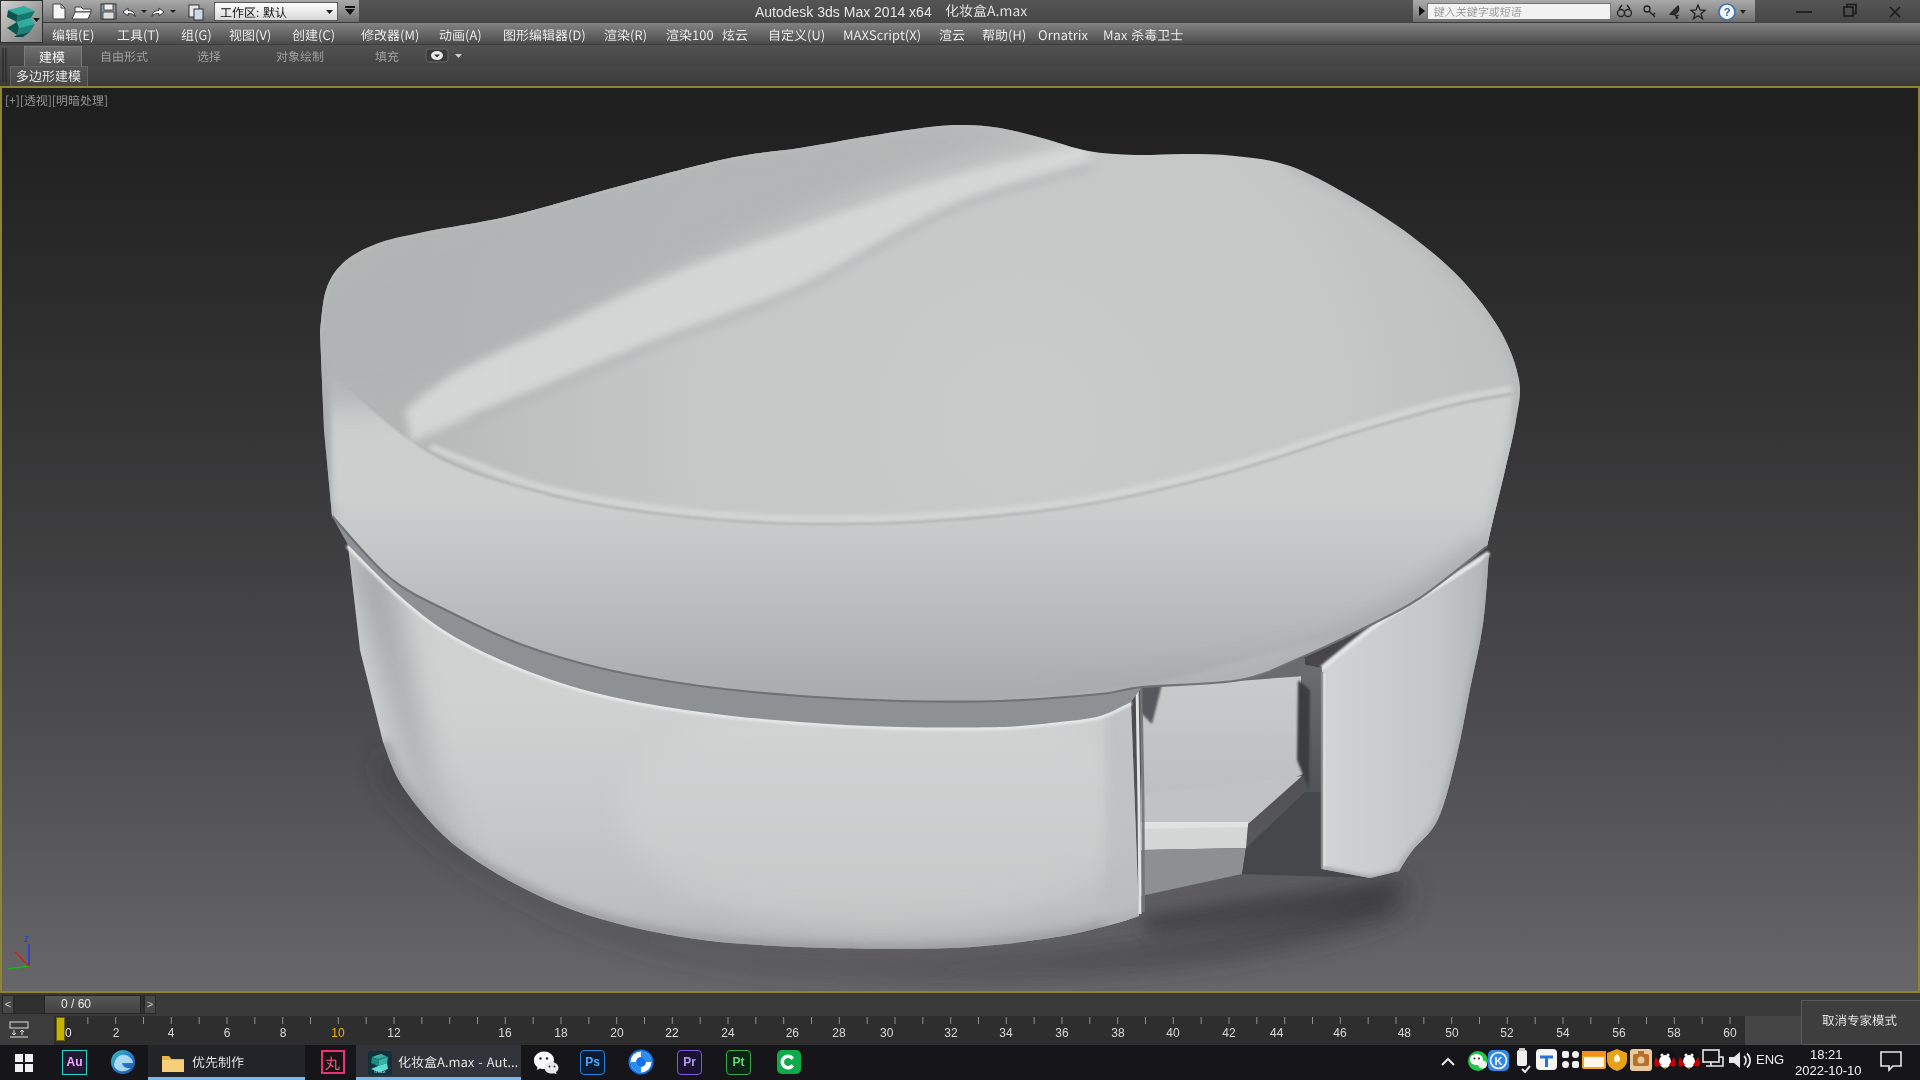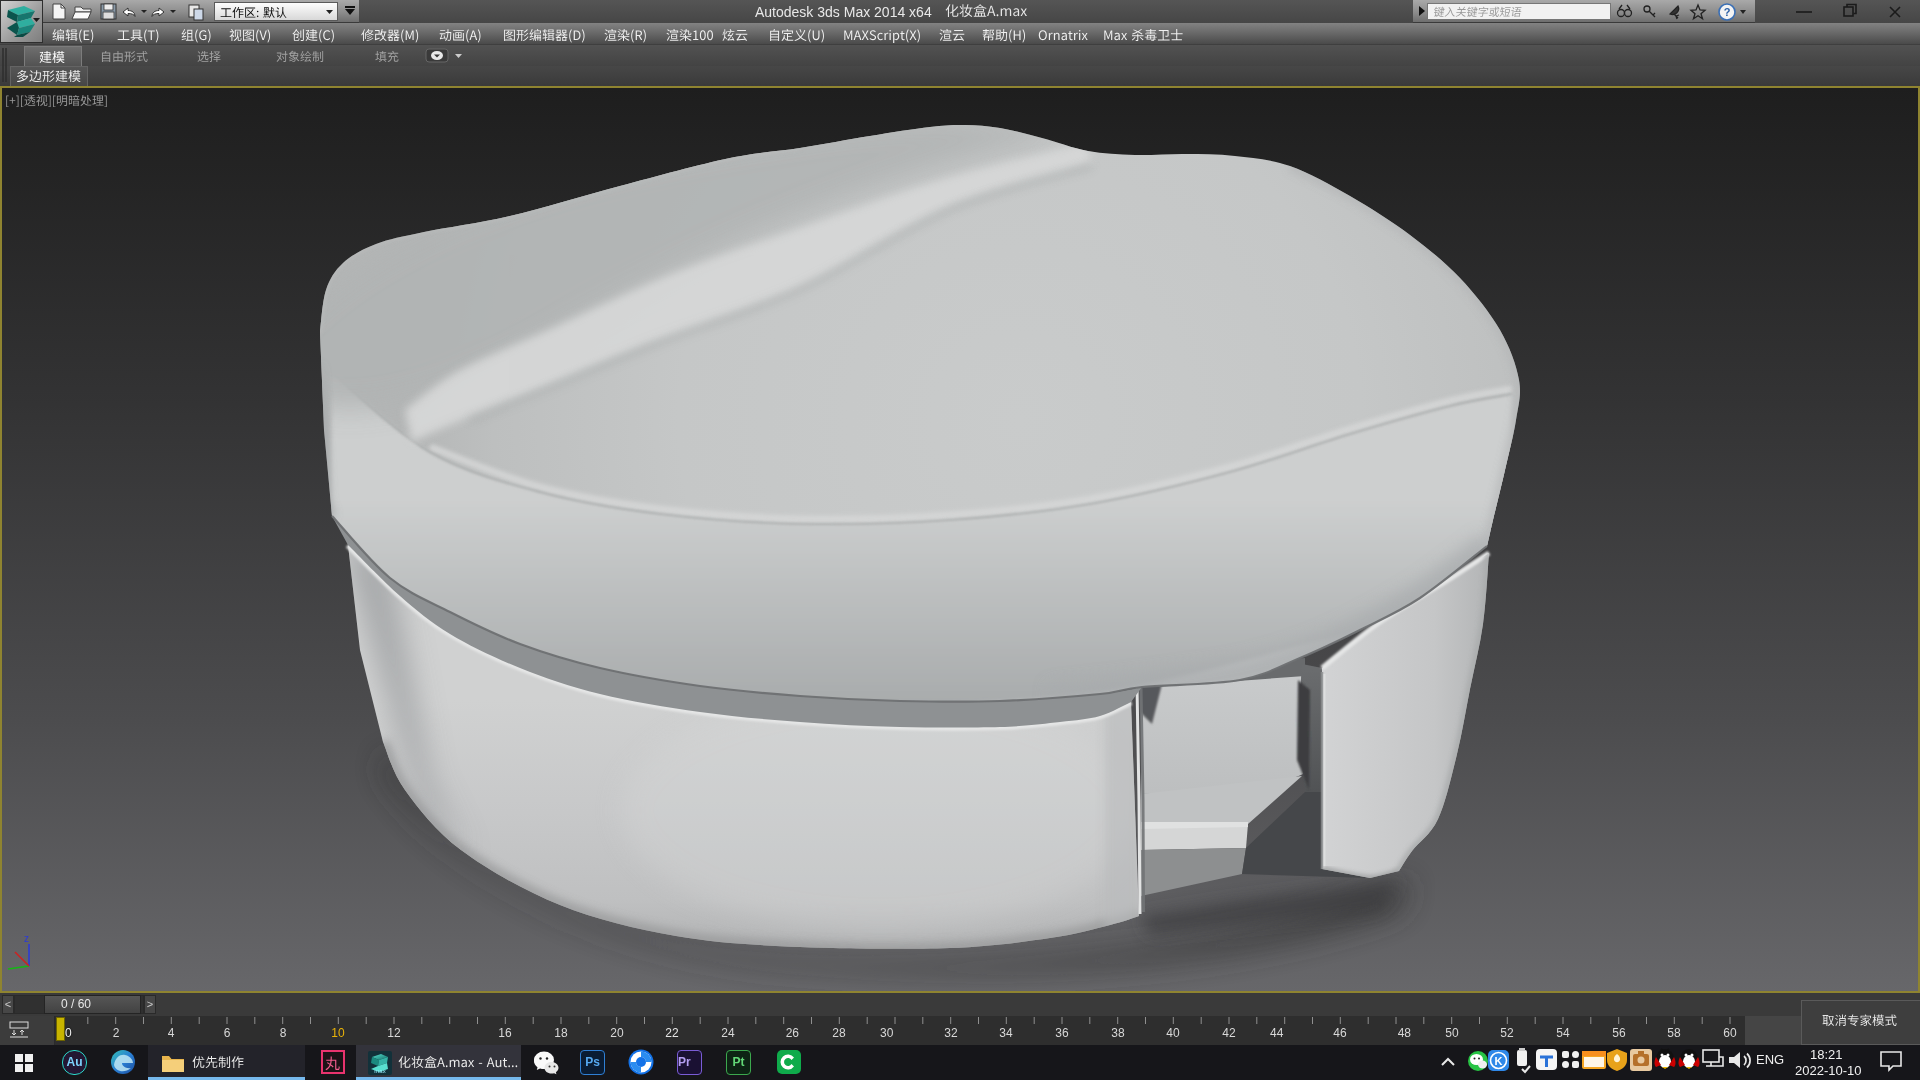--- a/index.html
+++ b/index.html
@@ -536,21 +536,21 @@
     </svg>
 <div class="abs" style="left:0;top:1045px;width:1920px;height:35px;background:#16161a"></div>
 <svg class="abs" width="48" height="35" style="left:0;top:1045px">
       <g fill="#f0f0f0">
         <rect x="15" y="9" width="8" height="8"></rect>
         <rect x="25" y="9" width="8" height="8"></rect>
         <rect x="15" y="19" width="8" height="8"></rect>
         <rect x="25" y="19" width="8" height="8"></rect>
       </g>
     </svg>
-<div class="abs" style="left:62px;top:1050px;width:25px;height:25px;background:#231733;border:1.5px solid #2bd8c8;border-radius:12px;color:#7dd3fc;font-size:12px;font-weight:bold;text-align:center;line-height:22px">Au</div>
+<div class="abs" style="left:62px;top:1050px;width:25px;height:25px;background:#231733;border:1.5px solid #2bd8c8;border-radius:0;color:#f0abfc;font-size:12px;font-weight:bold;text-align:center;line-height:22px">Au</div>
 <svg class="abs" width="28" height="28" style="left:110px;top:1049px">
       <defs>
         <linearGradient id="edg" x1="0" y1="0" x2="1" y2="1">
           <stop offset="0" stop-color="#35c1b5"></stop>
           <stop offset="0.5" stop-color="#2a7fd4"></stop>
           <stop offset="1" stop-color="#1c4fa0"></stop>
         </linearGradient>
       </defs>
       <circle cx="13" cy="13" r="12" fill="url(#edg)"></circle>
       <path d="M4 16 C5 8 11 5 15 6 C21 7 23 12 23 14 L12 14 C12 17 16 20 21 19 C14 25 5 22 4 16 Z" fill="#bfe8f5" opacity="0.85"></path>
@@ -620,21 +620,21 @@
       <circle cx="23.5" cy="18.5" r="1" fill="#333"></circle>
     </svg>
 <div class="abs" style="left:580px;top:1050px;width:25px;height:25px;background:#0a1c33;border:1.5px solid #2f7fd4;border-radius:4px;color:#55a8f0;font-size:12px;font-weight:bold;text-align:center;line-height:22px">Ps</div>
 <svg class="abs" width="30" height="30" style="left:627px;top:1048px">
       <circle cx="14" cy="14" r="12.5" fill="#1372e8"></circle>
       <circle cx="14" cy="14" r="10.5" fill="#fff"></circle>
       <path d="M14 3.5 A10.5 10.5 0 0 1 24.5 14 L19 14 A5 5 0 0 0 14 9 Z" fill="#2a8cf0"></path>
       <path d="M3.5 14 A10.5 10.5 0 0 0 14 24.5 L14 19 A5 5 0 0 1 9 14 Z" fill="#2a8cf0"></path>
       <circle cx="14" cy="14" r="5" fill="#1372e8"></circle>
     </svg>
-<div class="abs" style="left:677px;top:1050px;width:25px;height:25px;background:#1a1133;border:1.5px solid #7a5cd6;border-radius:4px;color:#b39df0;font-size:12px;font-weight:bold;text-align:left;line-height:22px">Pr</div>
+<div class="abs" style="left:677px;top:1050px;width:25px;height:25px;background:#1a1133;border:1.5px solid #7a5cd6;border-radius:4px;color:#b39df0;font-size:12px;font-weight:bold;text-align:center;line-height:22px">Pr</div>
 <div class="abs" style="left:726px;top:1050px;width:25px;height:25px;background:#0d2414;border:1.5px solid #3ca84e;border-radius:4px;color:#62d876;font-size:12px;font-weight:bold;text-align:center;line-height:22px">Pt</div>
 <svg class="abs" width="30" height="30" style="left:775px;top:1048px">
       <rect x="2" y="2" width="24" height="24" rx="5" fill="#0fab4b"></rect>
       <path d="M19 9.5 A7.5 7.5 0 1 0 19 18.5 L16.5 16 A4 4 0 1 1 16.5 12 Z" fill="#fff"></path>
     </svg>
 <svg class="abs" width="490" height="35" style="left:1430px;top:1045px" font-family="Liberation Sans">
 <path d="M12 20 l6 -6 6 6" stroke="#e8e8e8" stroke-width="2" fill="none"></path>
 <g transform="translate(38,4)">
         <circle cx="10" cy="12" r="10" fill="#28c445"></circle>
         <ellipse cx="8.5" cy="10.5" rx="6.5" ry="5.5" fill="#fff"></ellipse>

